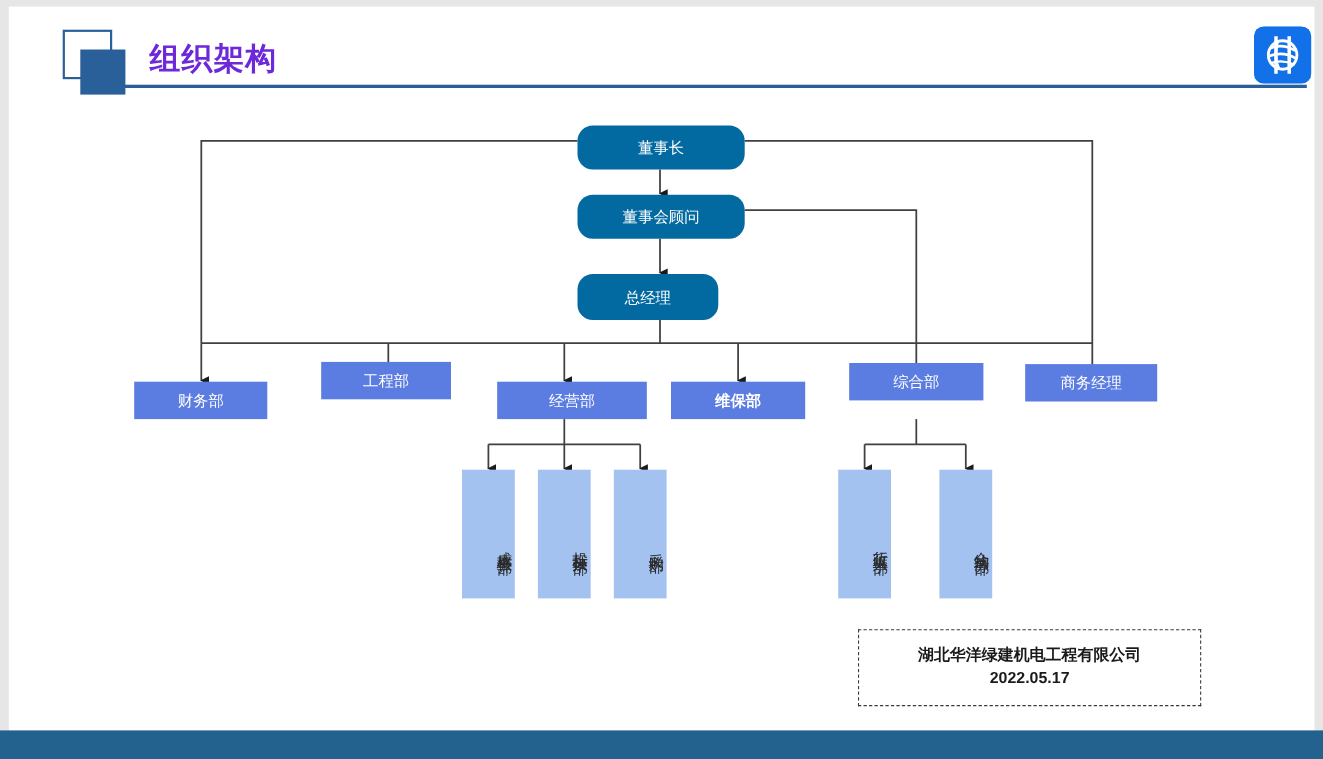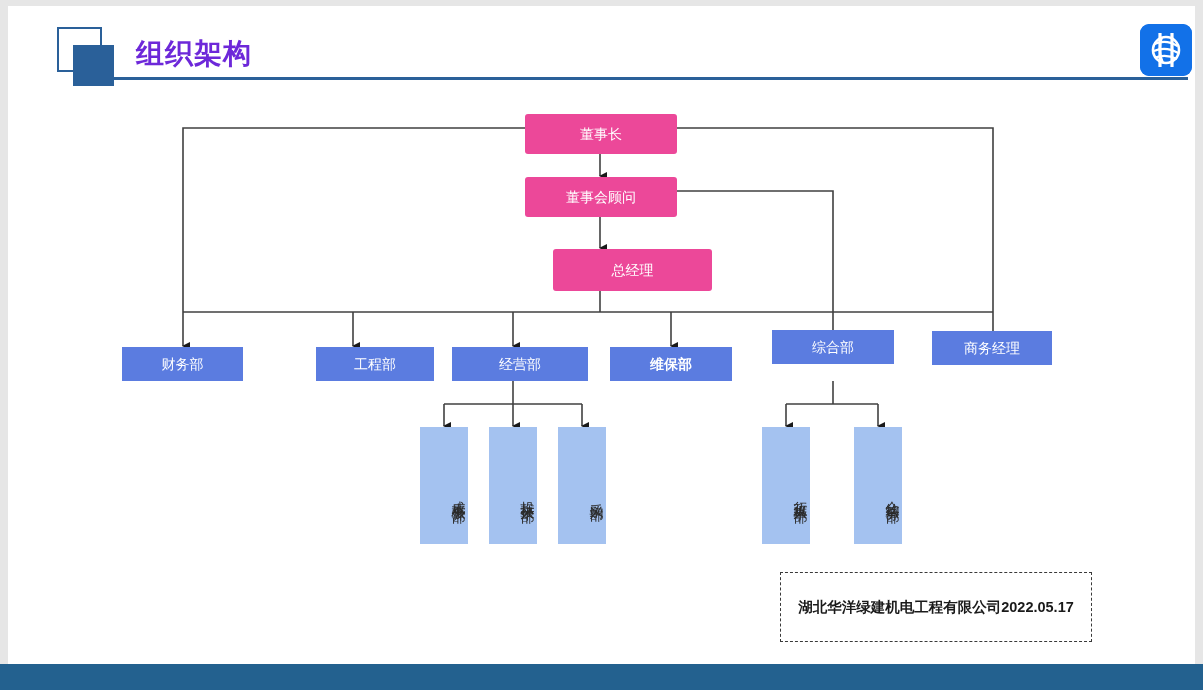--- a/index.html
+++ b/index.html
@@ -107,22 +107,22 @@
   
   .node {
     position: absolute;
     box-sizing: border-box;
     display: flex;
     align-items: center;
     justify-content: center;
     text-align: center;
   }
   .node-exec {
-    background: #ec4899;
-    border-radius: 3px;
+    background: #0369a1;
+    border-radius: 14px;
     color: #ffffff;
     font-size: 14px;
     line-height: 18px;
     text-align: right;
   }
   .node-dept {
     background: #5b7ce0;
     color: #ffffff;
     font-size: 14px;
     line-height: 18px;
@@ -143,21 +143,21 @@
   
   #stamp {
     position: absolute;
     left: 772px;
     top: 566px;
     width: 312px;
     height: 70px;
     border: 1px dashed #3a3a3a;
     box-sizing: border-box;
     display: flex;
-    flex-direction: row;
+    flex-direction: column;
     align-items: center;
     justify-content: center;
   }
   #stamp .stamp-line {
     font-size: 14.5px;
     font-weight: bold;
     color: #1a1a1a;
     line-height: 21px;
     white-space: nowrap;
   }
@@ -225,28 +225,28 @@
         <path d="M870,398 L870,420" marker-end="url(#arrow)"></path>
       </g>
     </svg>
 
     <div class="node node-exec" style="left:517px; top:108px; width:152px; height:40px;">
       <span>董事长</span>
     </div>
     <div class="node node-exec" style="left:517px; top:171px; width:152px; height:40px;">
       <span>董事会顾问</span>
     </div>
-    <div class="node node-exec" style="left:517px; top:243px; width:159px; height:42px;margin-left:28px;">
+    <div class="node node-exec" style="left:517px; top:243px; width:128px; height:42px;">
       <span>总经理</span>
     </div>
 
     <div class="node node-dept" style="left:114px; top:341px; width:121px; height:34px;">
       <span>财务部</span>
     </div>
-    <div class="node node-dept" style="left:284px; top:341px; width:118px; height:34px;margin-left:24px;">
+    <div class="node node-dept" style="left:284px; top:323px; width:118px; height:34px;">
       <span>工程部</span>
     </div>
     <div class="node node-dept" style="left:444px; top:341px; width:136px; height:34px;">
       <span>经营部</span>
     </div>
     <div class="node node-dept" style="left:602px; top:341px; width:122px; height:34px;font-weight:bold;">
       <span>维保部</span>
     </div>
     <div class="node node-dept" style="left:764px; top:324px; width:122px; height:34px;">
       <span>综合部</span>

